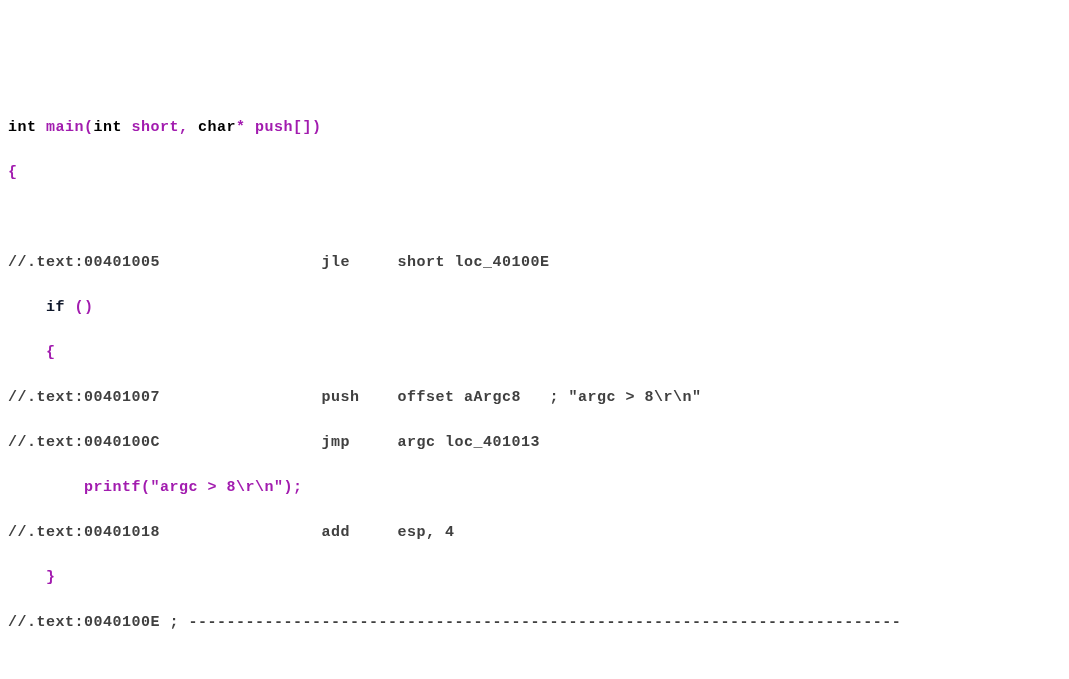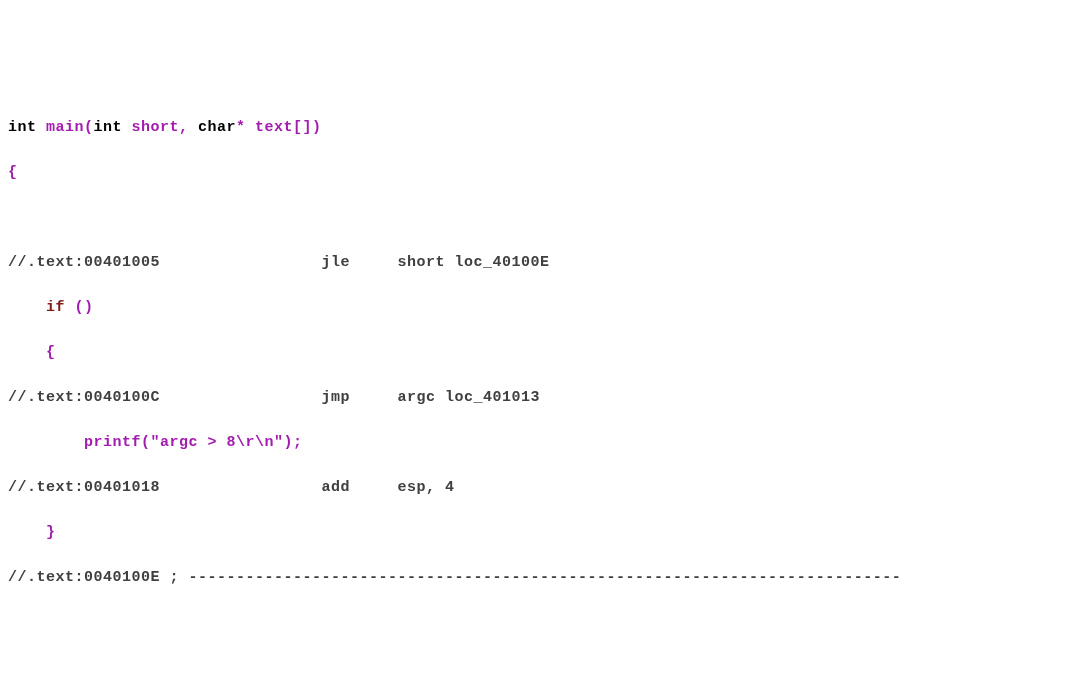--- a/index.html
+++ b/index.html
@@ -12,36 +12,37 @@
       white-space: pre;
       line-height: 1.5;
       letter-spacing: 0.5px;
       position: relative;
     }
     .code-area {
       position: relative;
     }
     .line { display: block; min-height: 22px; }
     .kw-type { color: #000000; }
-    .kw-control { color: #7f1d1d; }
+    .kw-control { color: #0f172a; }
     .comment { color: #404040; }
     .black { color: #a21caf; }
   </style>
 </head>
 <body>
 
 
 
 <div class="code-area">
-<span class="line"><span class="kw-type">int</span><span class="black"> main(</span><span class="kw-type">int</span><span class="black"> short, </span><span class="kw-type">char</span><span class="black">* text[])</span></span>
+<span class="line"><span class="kw-type">int</span><span class="black"> main(</span><span class="kw-type">int</span><span class="black"> short, </span><span class="kw-type">char</span><span class="black">* push[])</span></span>
 <span class="line black">{</span>
 <span class="line"> </span>
 <span class="line comment">//.text:00401005                 jle     short loc_40100E</span>
 <span class="line">    <span class="kw-control">if</span><span class="black"> ()</span></span>
 <span class="line black">    {</span>
+<span class="line comment">//.text:00401007                 push    offset aArgc8   ; "argc &gt; 8\r\n"</span>
 <span class="line comment">//.text:0040100C                 jmp     argc loc_401013</span>
 <span class="line"><span class="black">        printf(</span><span class="black">"argc &gt; 8\r\n"</span><span class="black">);</span></span>
 <span class="line comment">//.text:00401018                 add     esp, 4</span>
 <span class="line black">    }</span>
 <span class="line comment"><span>//.text:0040100E ; </span><span>---------------------------------------------------------------------------</span></span>
 
 
 
 
 

